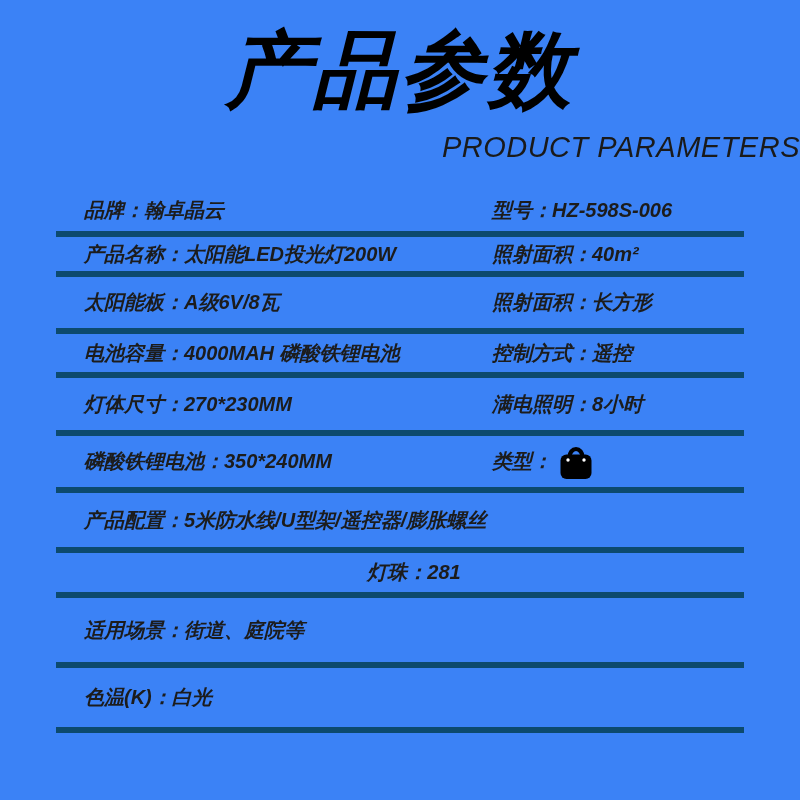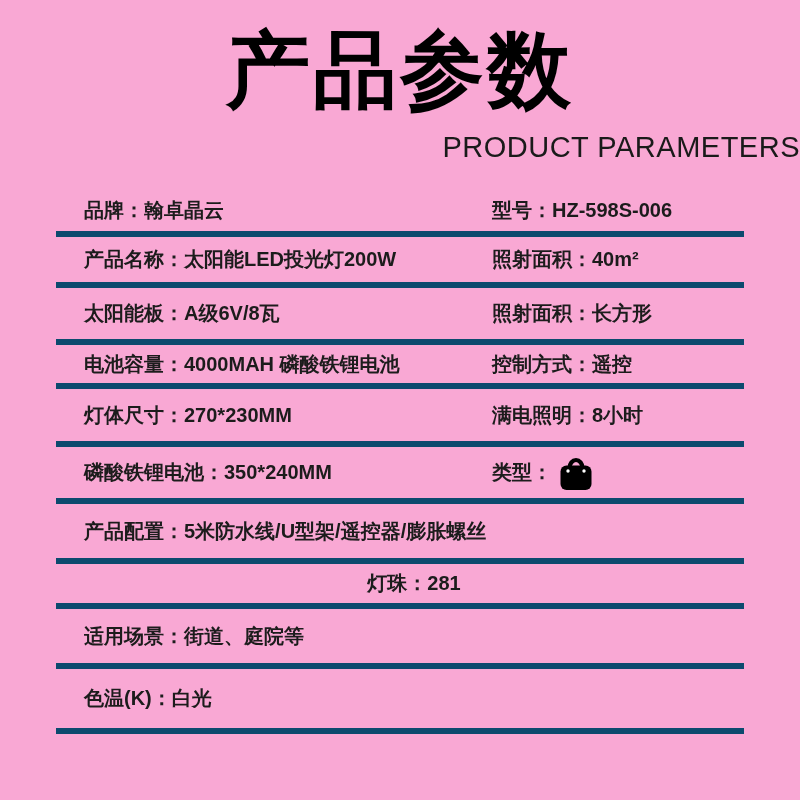--- a/index.html
+++ b/index.html
@@ -1,24 +1,25 @@
 <!DOCTYPE html>
 <html><head>
 <meta charset="utf-8">
 <style>
   * { margin: 0; padding: 0; box-sizing: border-box; }
   html, body { background: #ffffff; }
   .page {
     position: relative;
     width: 800px;
     height: 800px;
-    background: #f9a8d4;
+    background: #3b82f6;
     font-family: "Liberation Sans", sans-serif;
     color: #1c1c1c;
     overflow: hidden;
+    font-style: italic;
   }
   .title {
     position: absolute;
     top: 22px;
     left: 0;
     width: 100%;
     text-align: center;
     font-size: 84px;
     line-height: 96px;
     font-weight: 900;
@@ -44,28 +45,28 @@
     width: 688px;
   }
   .row {
     position: relative;
     display: flex;
     align-items: center;
     border-bottom: 6px solid #0c4a6e;
     padding-left: 28px;
   }
   .row.r1  { height: 47px; }
-  .row.r2  { height: 51px; text-align: right; }
+  .row.r2  { height: 40px; text-align: right; }
   .row.r3  { height: 57px; }
   .row.r4  { height: 44px; text-align: center; }
   .row.r5  { height: 58px; }
   .row.r6  { height: 57px; }
   .row.r7  { height: 60px; }
   .row.r8  { height: 45px; justify-content: center; }
-  .row.r9  { height: 60px; }
+  .row.r9  { height: 70px; }
   .row.r10 { height: 65px; }
   .cell {
     font-size: 20px;
     white-space: nowrap;
     display: flex;
     align-items: center;
   }
   .cell.right {
     position: absolute;
     left: 436px;

